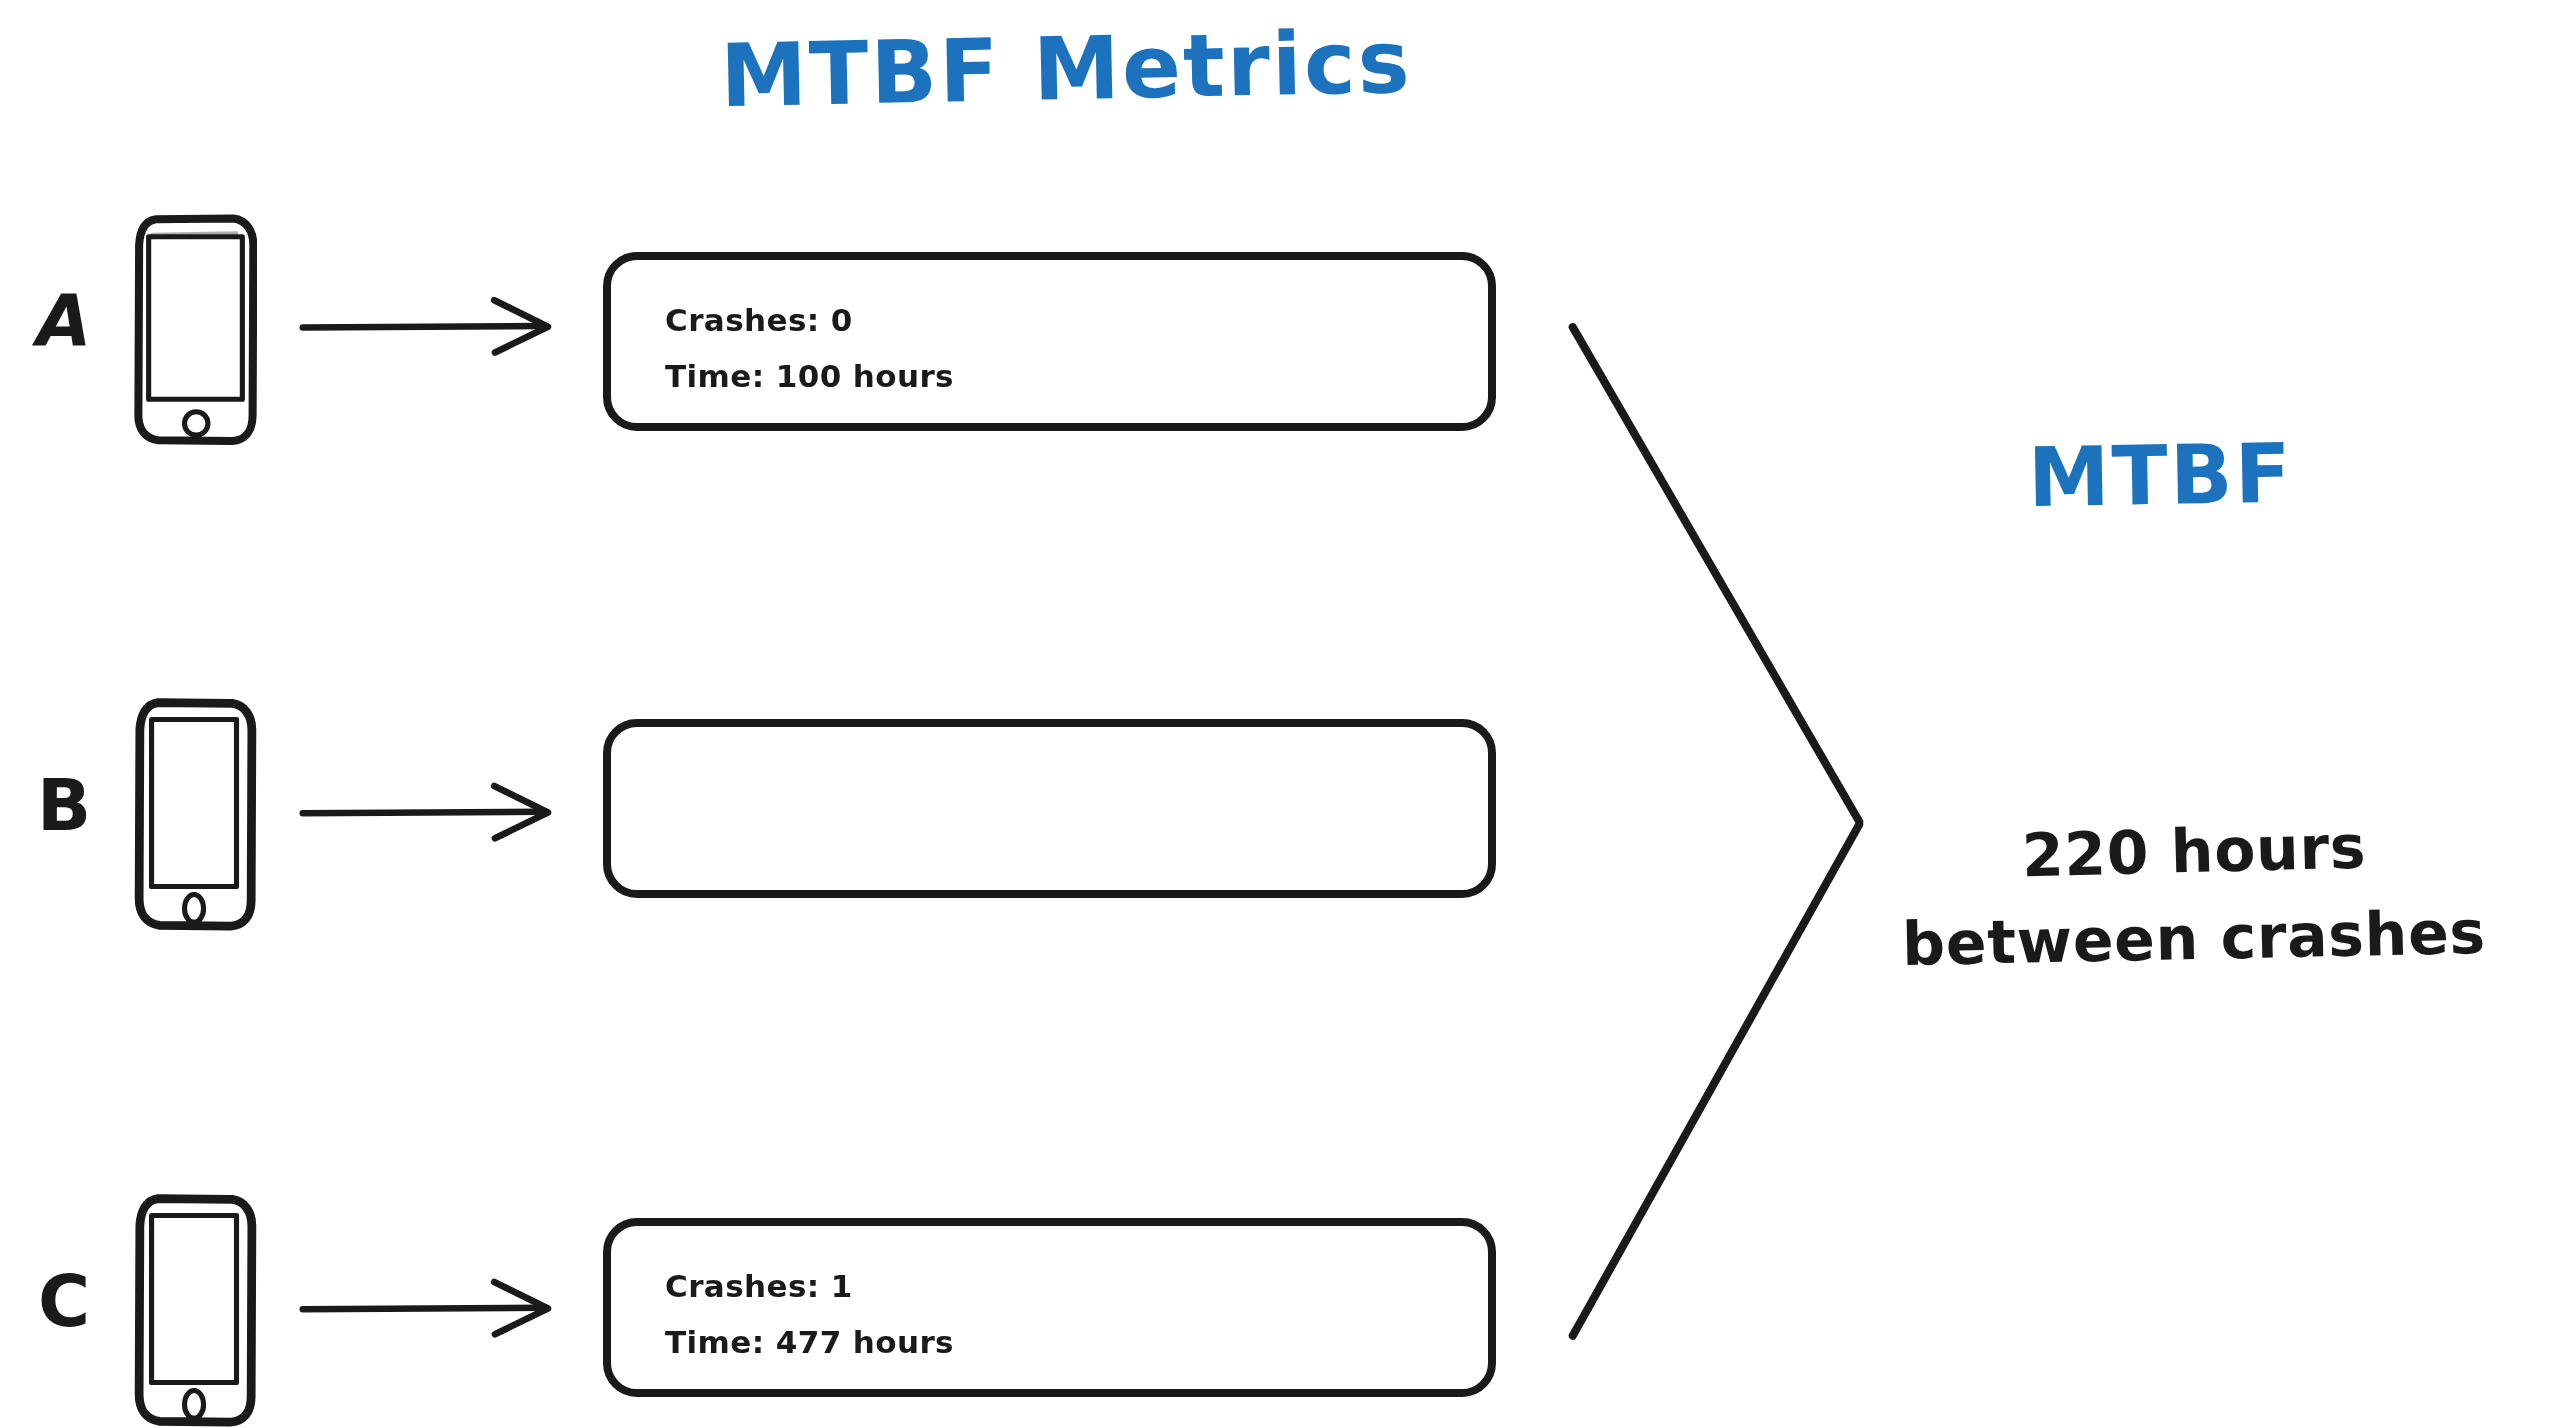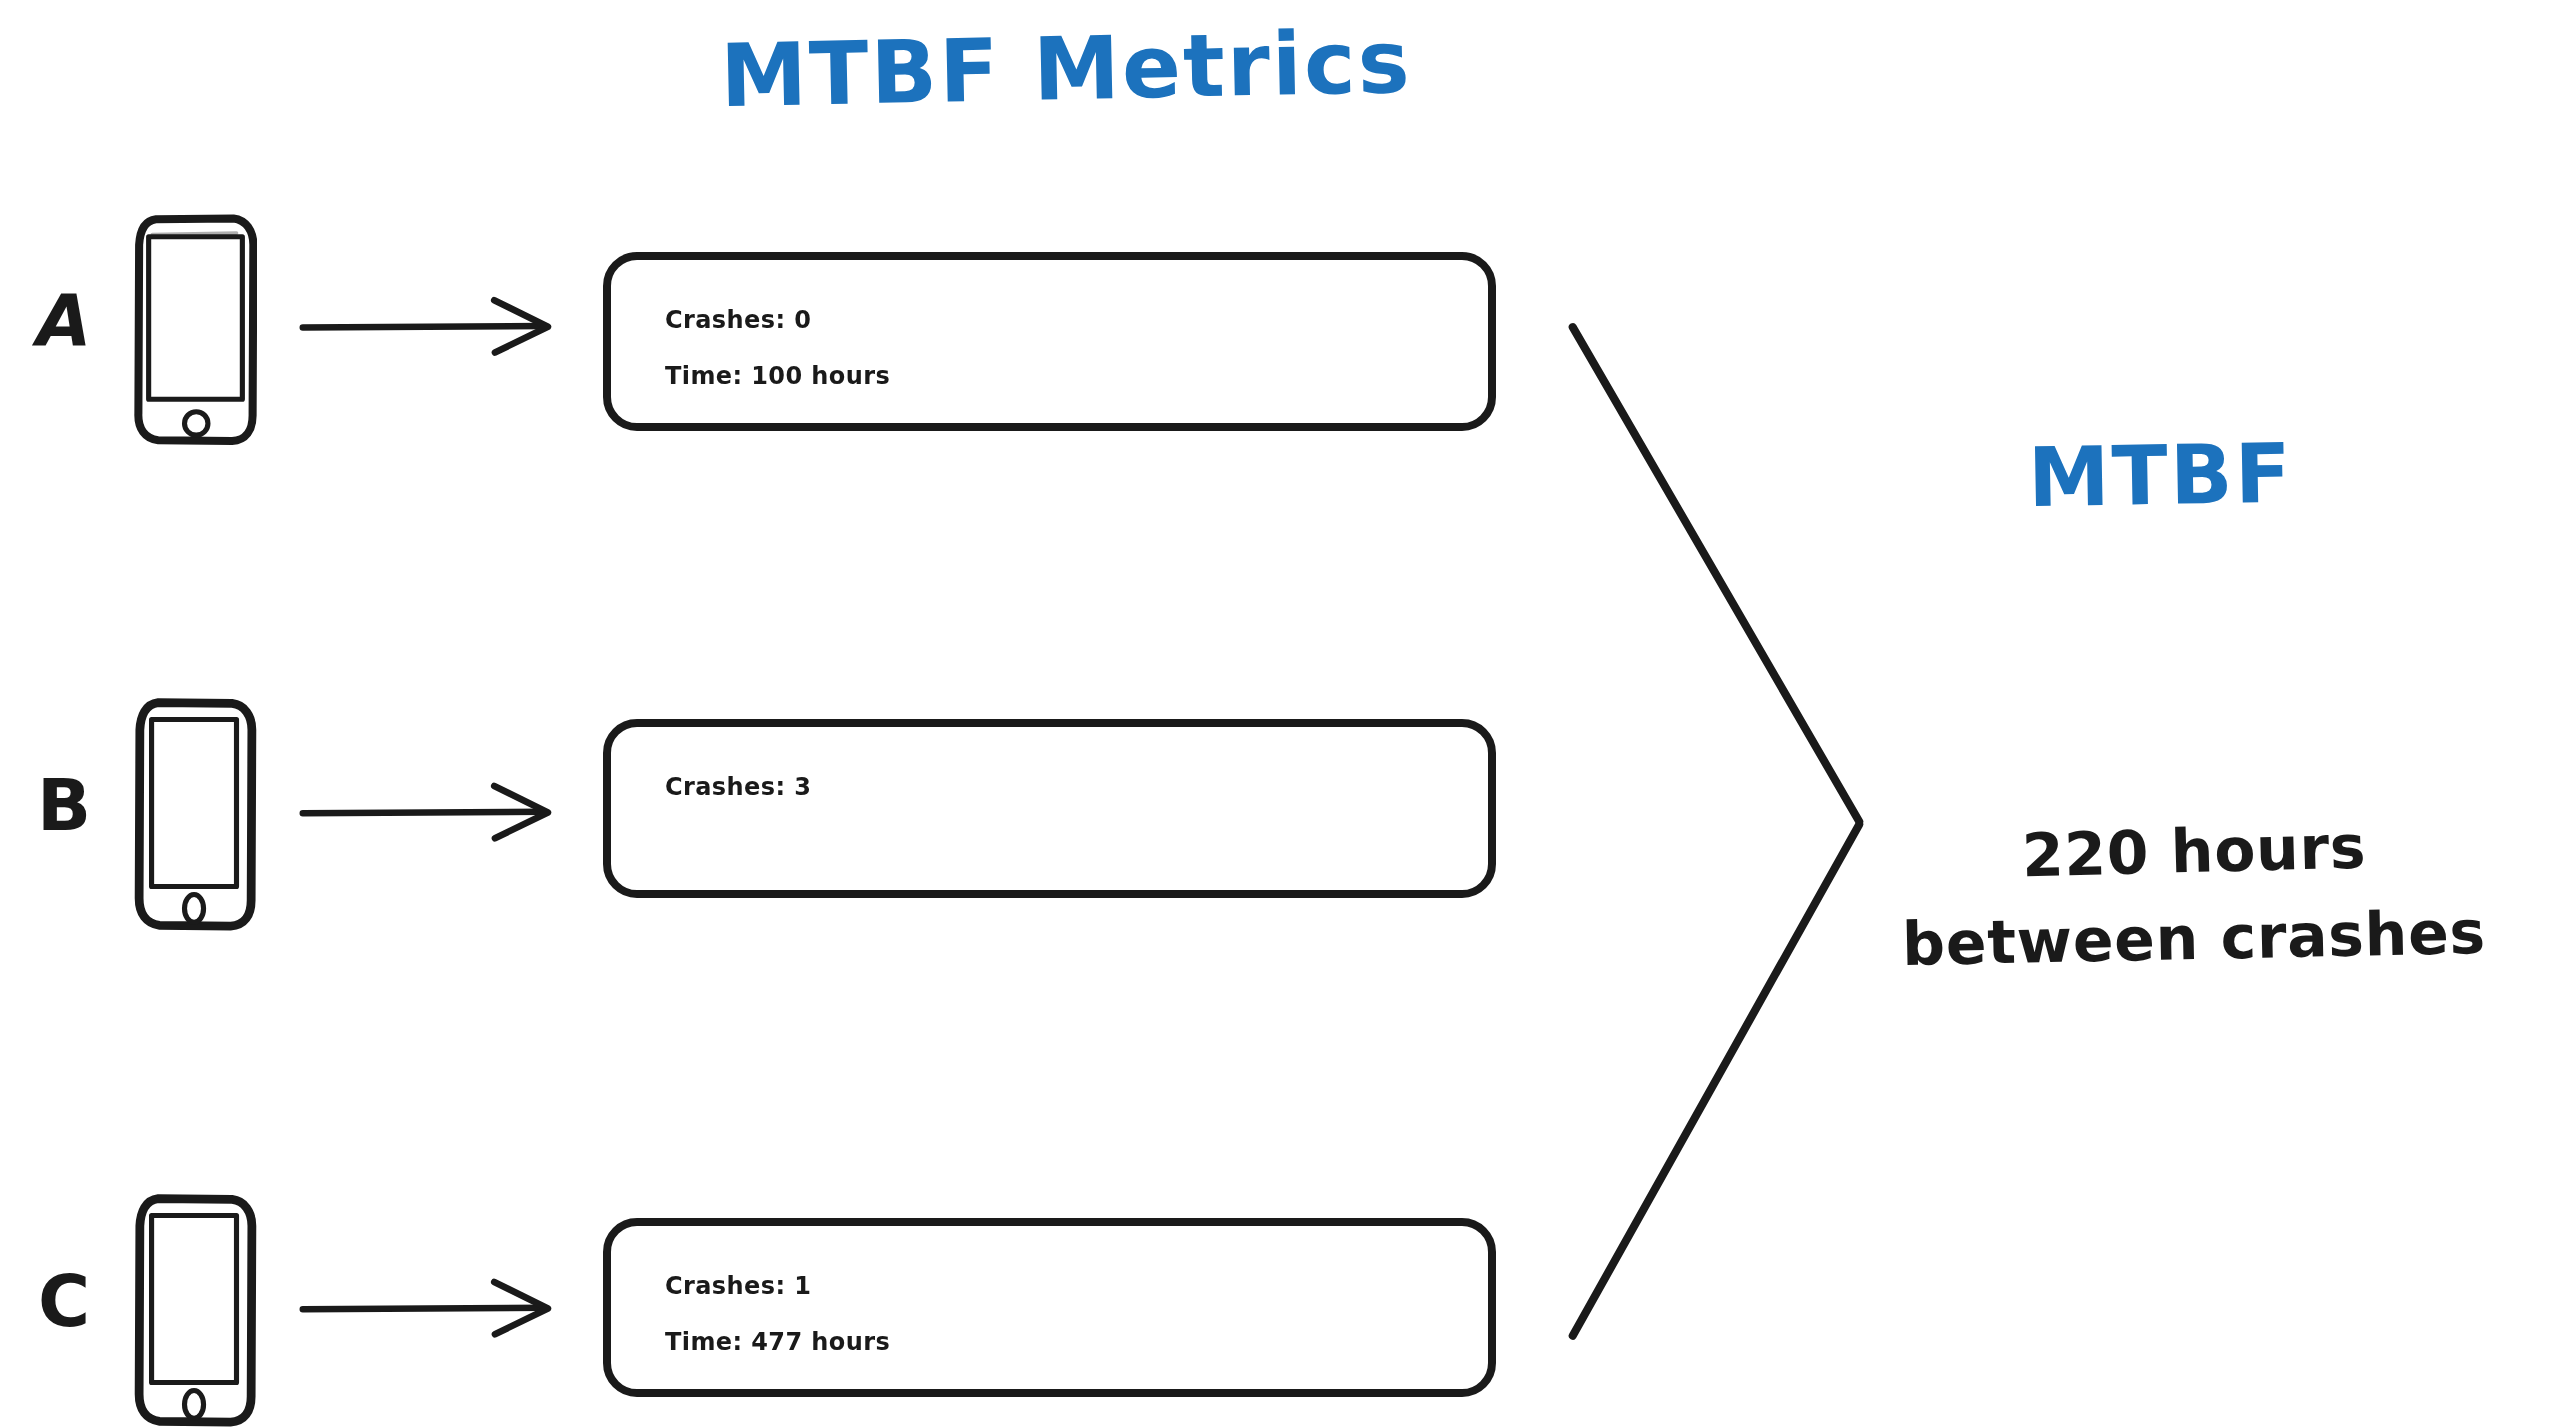--- a/index.html
+++ b/index.html
@@ -98,21 +98,21 @@
   }
   .metric-box.b { top: 28px; }
   .metric-box.c { top: 31px; padding-left: 48px; }
   .metric-lines {
     position: absolute;
     left: 54px;
     top: 32px;
     color: #1a1a1a;
   }
   .metric-line {
-    font-size: 24px;
+    font-size: 31px;
     line-height: 56px;
     white-space: nowrap;
     font-weight: 600;
     letter-spacing: 0.4px;
   }
 
   
   #converge {
     position: absolute;
     left: 1536px;
@@ -199,21 +199,20 @@
 
     <div class="arrow">
       <svg viewBox="0 0 360 110" xmlns="http://www.w3.org/2000/svg" fill="none" stroke="#1a1a1a" stroke-width="9" stroke-linecap="round" stroke-linejoin="round">
         <path d="M12 56 L340 54"></path>
         <path d="M272 19 L345 55 L273 90"></path>
       </svg>
     </div>
 
     <div class="metric-box b">
       <div class="metric-lines">
-        <div class="metric-line hand">Crashes: 3</div>
       </div>
     </div>
   </div>
 
   <div class="row row-c">
     <div class="device-letter up">C</div>
 
     <div class="phone">
       <svg viewBox="0 0 168 318" xmlns="http://www.w3.org/2000/svg" fill="none" stroke="#1a1a1a" stroke-linecap="round" stroke-linejoin="round">
         <path d="M33 7 C16 9 9 25 8 44 L7 274 C7 295 17 309 35 311 L132 312 C151 311 160 297 160 277 L161 44 C161 25 151 10 134 8 Z" stroke-width="12"></path>

